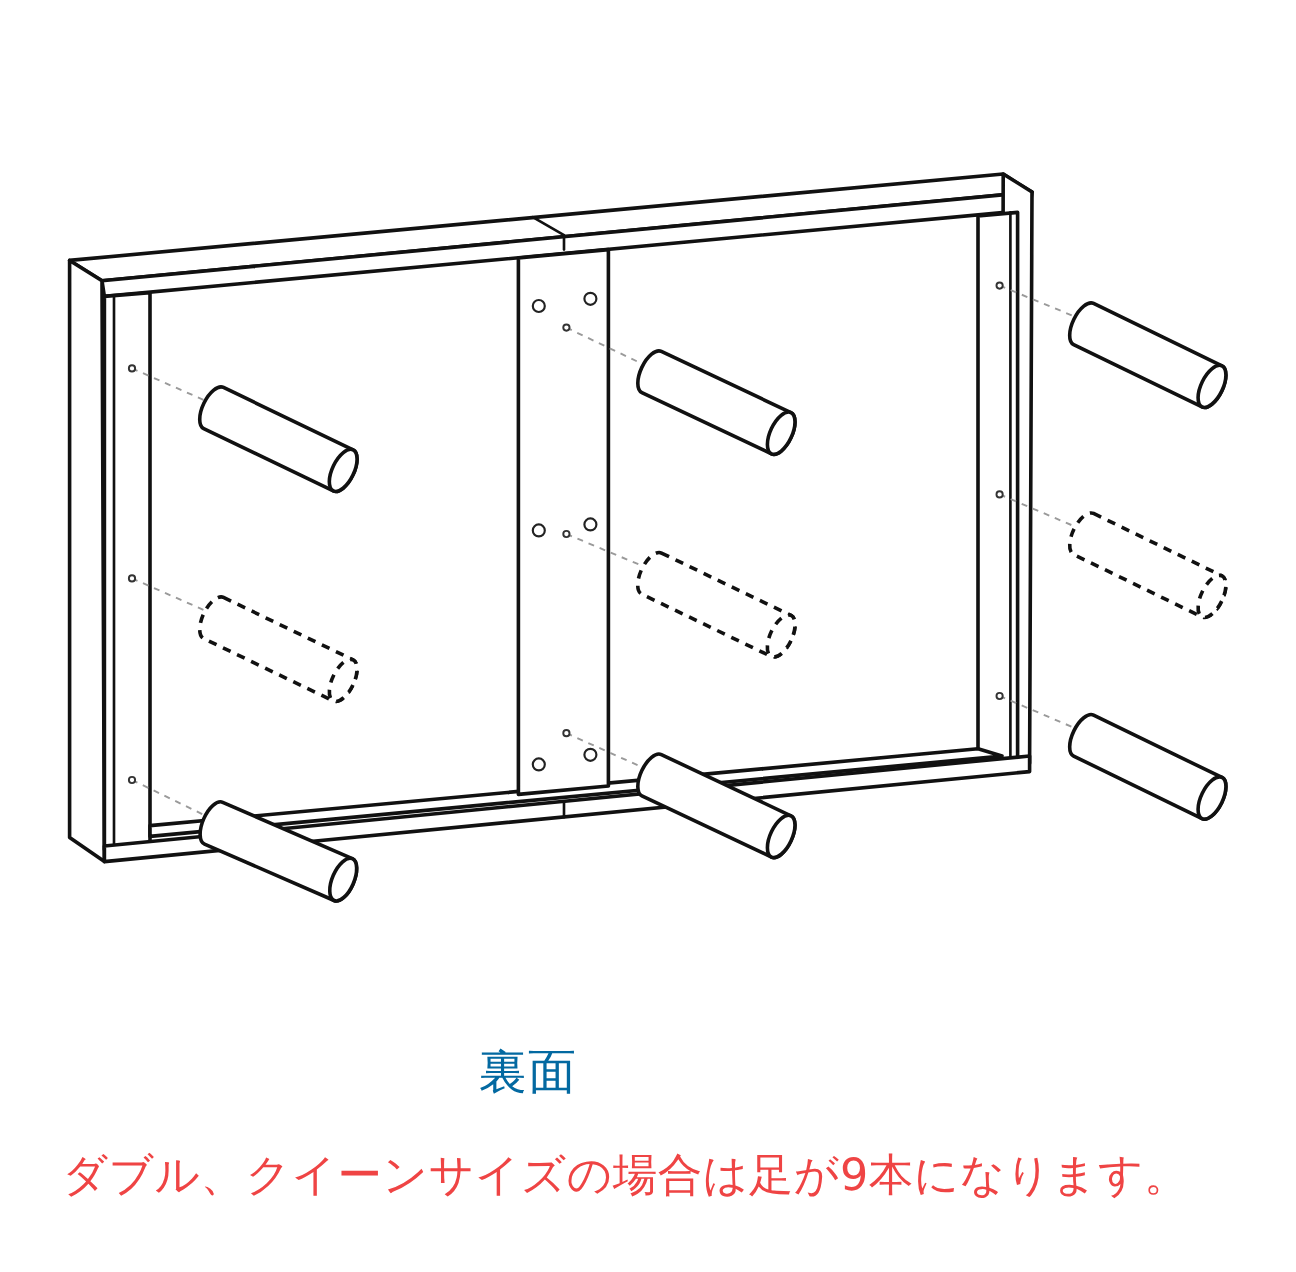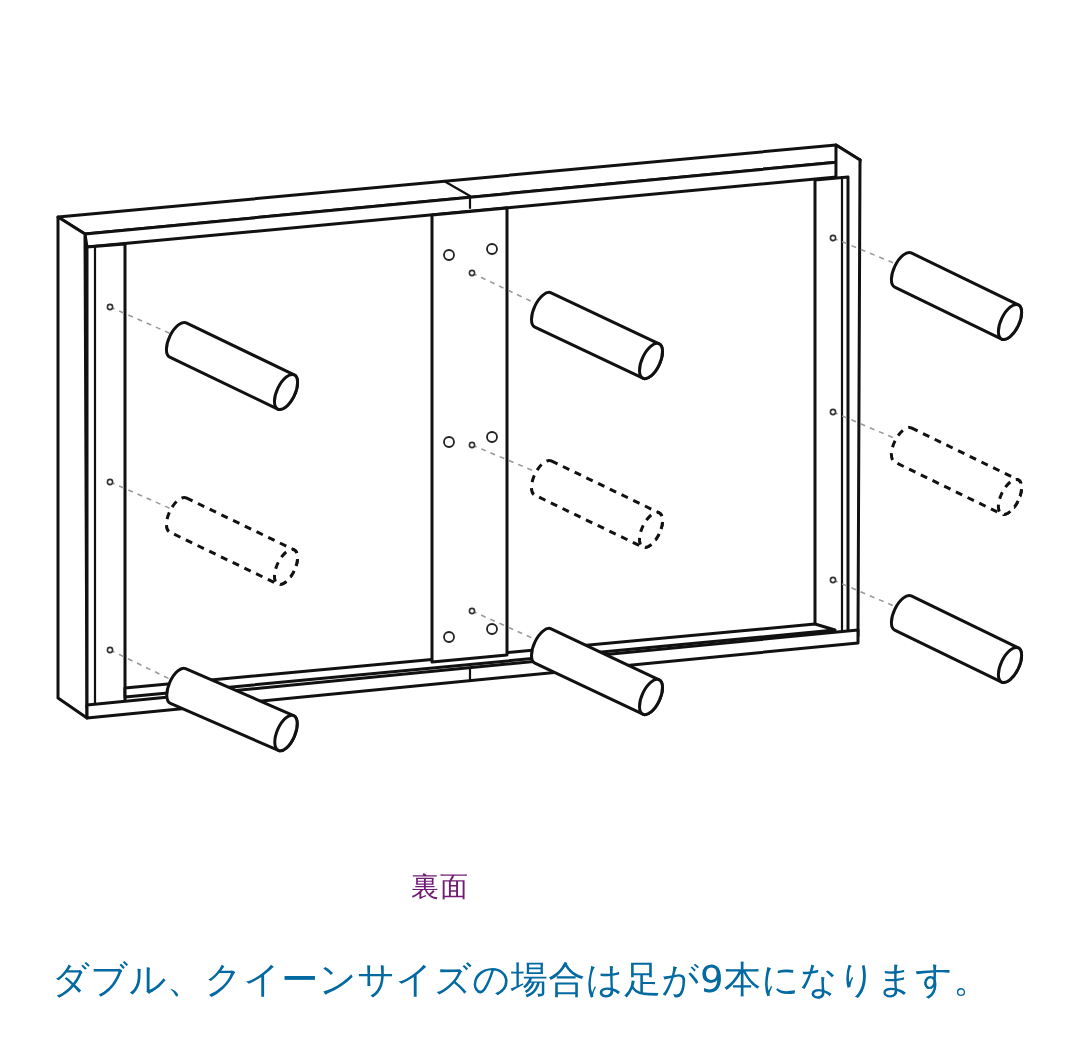--- a/index.html
+++ b/index.html
@@ -20,31 +20,31 @@
       top: 0;
       width: 1080px;
       height: 840px;
     }
     .caption-title {
       position: absolute;
       left: 0;
       width: 880px;
       top: 870px;
       text-align: center;
-      font-size: 28px;
-      color: #701a75;
+      font-size: 40px;
+      color: #0369a1;
       letter-spacing: 1px;
       line-height: 1.2;
     }
     .caption-note {
       position: absolute;
       left: 52px;
       top: 958px;
       font-size: 37px;
-      color: #0369a1;
+      color: #ef4444;
       letter-spacing: 0.5px;
       white-space: nowrap;
       line-height: 1.2;
     }
     .ln { fill: #ffffff; stroke: #111111; stroke-width: 3; stroke-linejoin: round; stroke-linecap: round; }
     .ln-thin { fill: none; stroke: #111111; stroke-width: 2.2; stroke-linecap: round; }
     .hole { fill: #ffffff; stroke: #222222; stroke-width: 1.8; }
     .pilot { fill: #ffffff; stroke: #333333; stroke-width: 1.6; }
     .guide { fill: none; stroke: #9a9a9a; stroke-width: 1.6; stroke-dasharray: 5 5; }
     .cyl-solid { fill: #ffffff; stroke: #111111; stroke-width: 3; }

